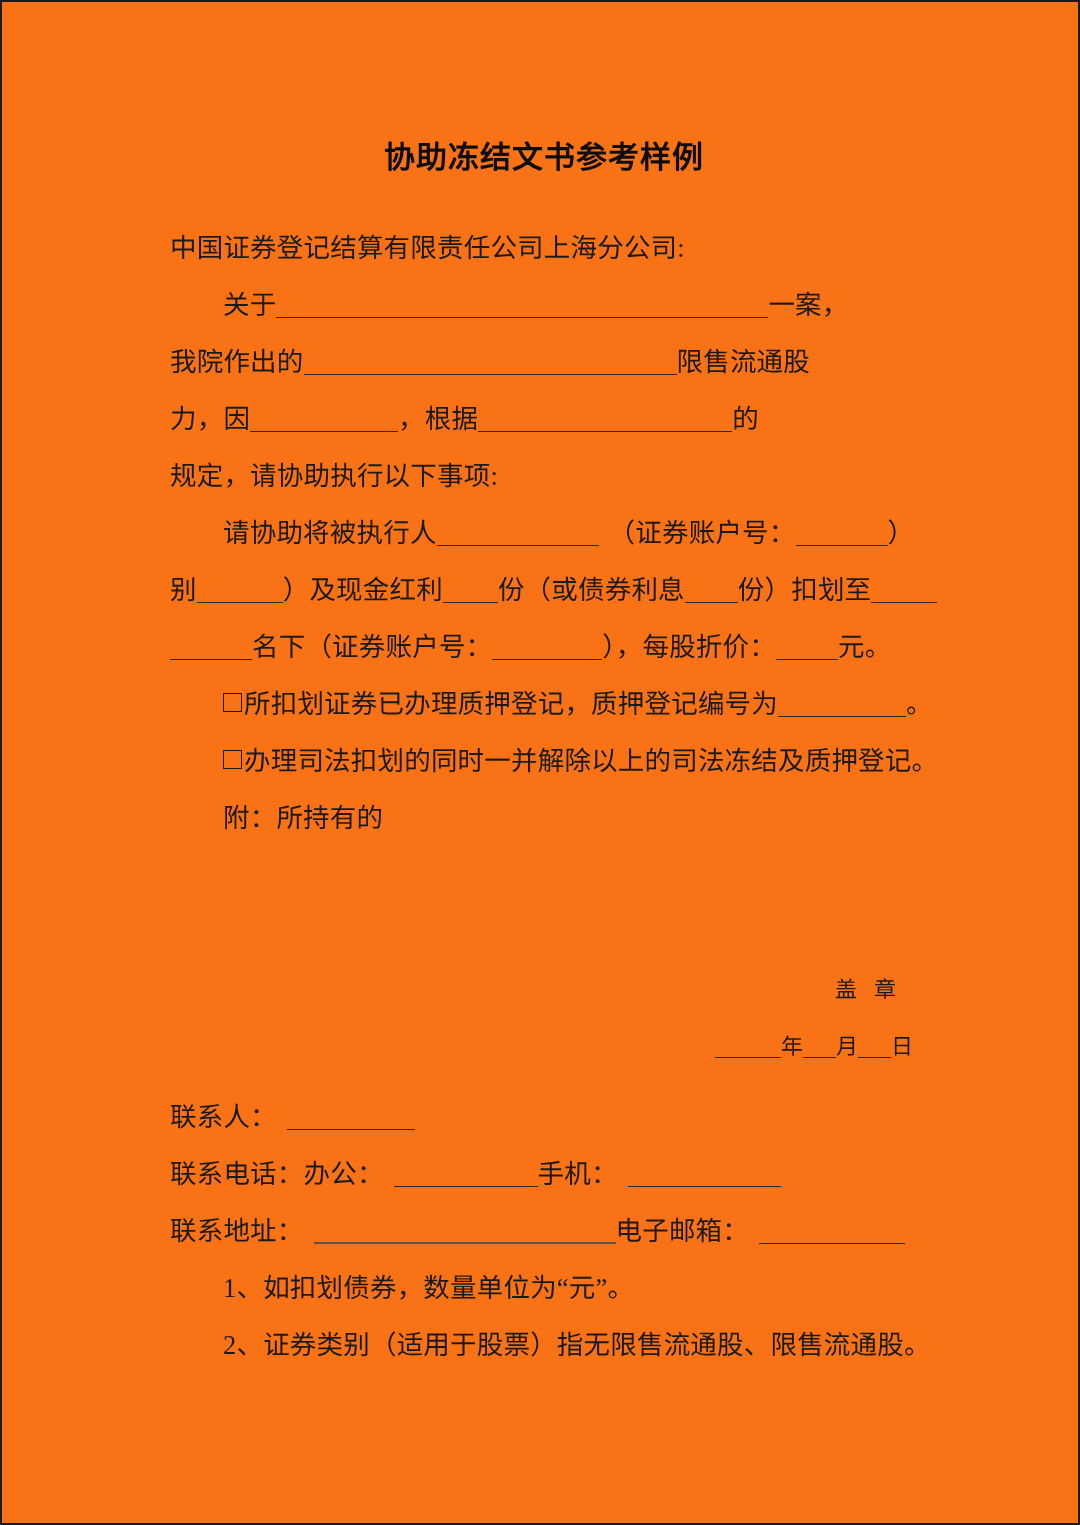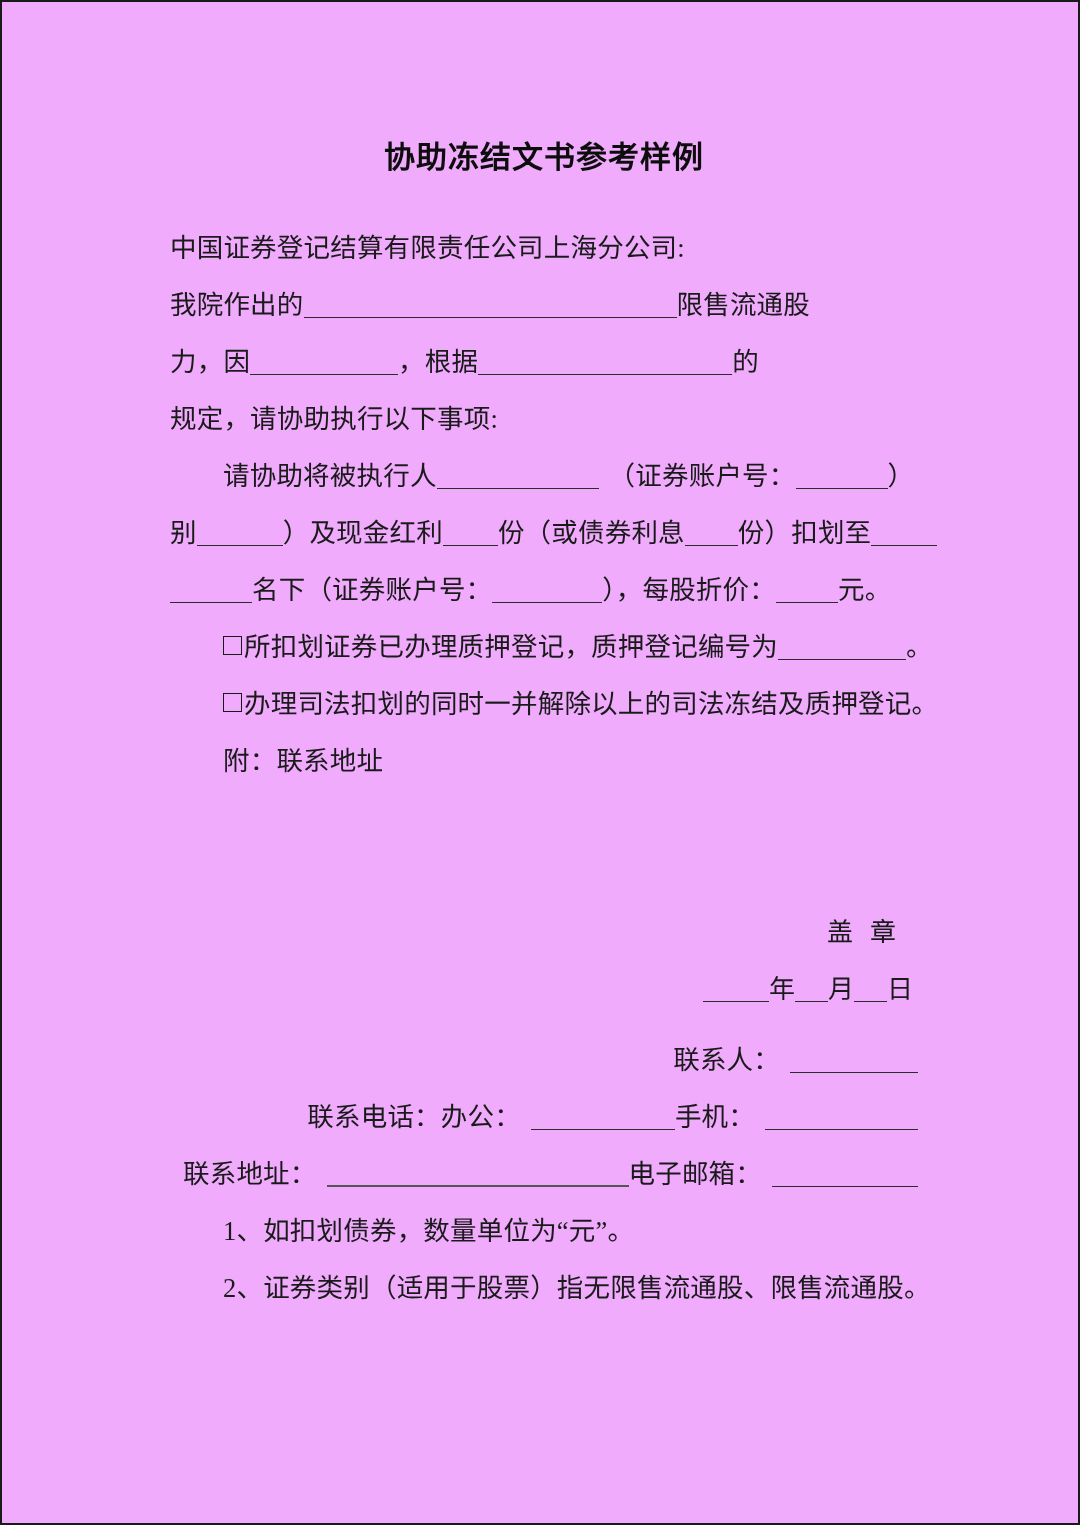--- a/index.html
+++ b/index.html
@@ -15,21 +15,21 @@
     color: #111111;
     -webkit-font-smoothing: antialiased;
   }
 
   .page {
     position: relative;
     box-sizing: border-box;
     width: 1080px;
     height: 1525px;
     border: 2px solid #1a1a1a;
-    background: #f0abfc;
+    background: #f97316;
     overflow: hidden;
   }
 
   .content {
     position: absolute;
     left: 168px;
     top: 0;
     width: 748px;
   }
 
@@ -96,37 +96,36 @@
     box-sizing: border-box;
     vertical-align: 1px;
     margin-right: 2px;
   }
 
   
   .seal-block {
     margin-top: 0;
   }
   .seal-line {
-    font-size: 26px;
+    font-size: 22px;
     line-height: 57px;
     height: 57px;
     text-align: right;
     white-space: nowrap;
     padding-right: 5px;
     color: #1a1a1a;
   }
   .seal-line .wide {
     letter-spacing: 17px;
     padding-right: 0;
   }
 
   
   .contact-block {
     margin-top: 14px;
-    text-align: right;
   }
 
   
   .notes-block {
     margin-top: 0;
   }
   .note-item {
     text-indent: 53px;
   }
 
@@ -137,20 +136,23 @@
 
 <div class="page">
   <div class="content">
 
     <div class="doc-title">协助冻结文书参考样例</div>
 
     <div class="body-block">
 
       <div class="line">中国证券登记结算有限责任公司上海分公司:</div>
 
+      <div class="line indent">
+        <span>关于</span><span class="blank" style="width:492px"></span><span>一案，</span>
+      </div>
 
       <div class="line">
         <span>我院作出的</span><span class="blank" style="width:373px"></span><span>限售流通股</span>
       </div>
 
       <div class="line">
         <span>力，因</span><span class="blank" style="width:148px"></span><span>，根据</span><span class="blank" style="width:254px"></span><span>的</span>
       </div>
 
       <div class="line">规定，请协助执行以下事项:</div>
@@ -169,21 +171,21 @@
       </div>
 
       <div class="line indent">
         <span class="checkbox-glyph"></span><span>所扣划证券已办理质押登记，质押登记编号为</span><span class="blank" style="width:128px"></span><span>。</span>
       </div>
 
       <div class="line indent">
         <span class="checkbox-glyph"></span><span>办理司法扣划的同时一并解除以上的司法冻结及质押登记。</span>
       </div>
 
-      <div class="line indent">附：联系地址</div>
+      <div class="line indent">附：所持有的</div>
 
       <div class="line spacer">&nbsp;</div>
       <div class="line spacer">&nbsp;</div>
     </div>
 
     <div class="seal-block">
       <div class="seal-line">
         <span class="wide">盖章</span>
       </div>
       <div class="seal-line">

